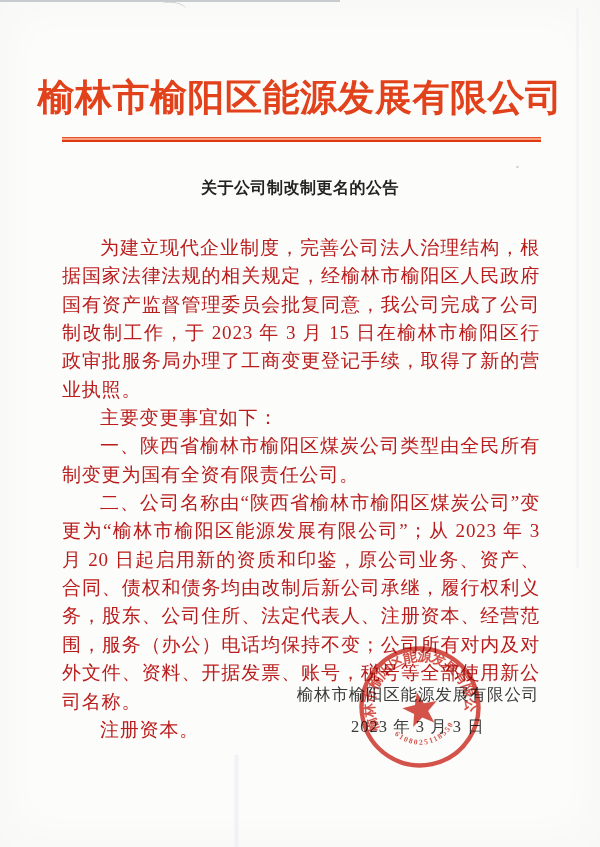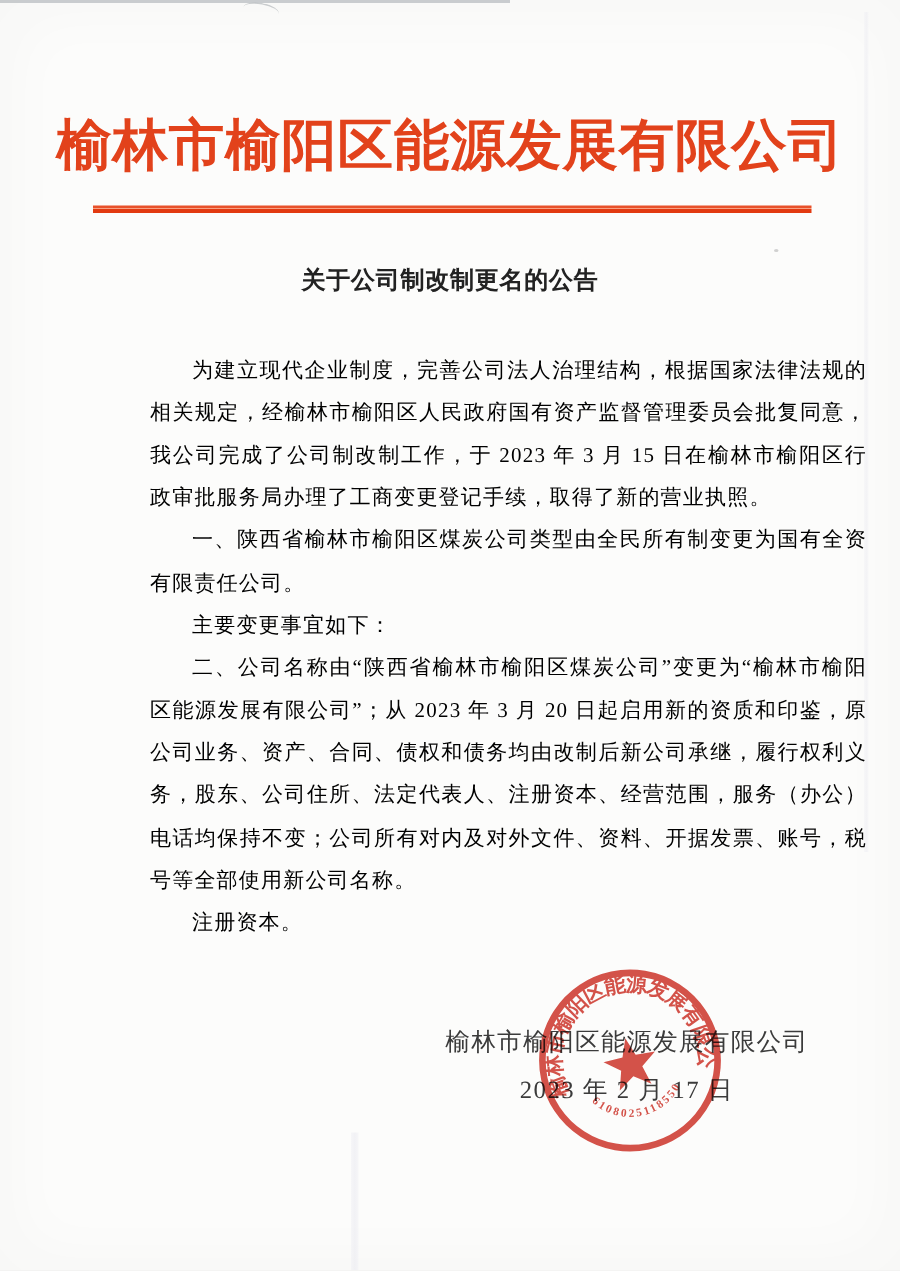--- a/index.html
+++ b/index.html
@@ -55,26 +55,25 @@
   }
   .doc-title{
     position:absolute;top:174px;left:0;width:600px;margin:0;
     text-align:center;
     font-size:16px;line-height:28px;font-weight:bold;
     color:#222222;
     letter-spacing:0.5px;
   }
   .body-text{
     position:absolute;top:234px;left:62px;width:478px;
-    font-size:14px;line-height:28.35px;
-    color:#000000;
+    font-size:19px;line-height:28.35px;
+    color:#b91c1c;
     text-align:justify;
     text-justify:inter-character;
     letter-spacing:0.8px;
-    margin-left:38px;
   }
   .body-text p{margin:0;text-indent:2em;}
   .signature{
     position:absolute;top:684px;right:61px;
     text-align:center;
     color:#3b3b3b;
     font-size:16.5px;line-height:21px;
     letter-spacing:0.8px;
   }
   .sig-date{margin-top:11px;letter-spacing:1px;}
@@ -103,29 +102,29 @@
   <div class="speck"></div>
 
   <h1 class="letterhead">榆林市榆阳区能源发展有限公司</h1>
 
   <div class="red-rule"></div>
 
   <h2 class="doc-title">关于公司制改制更名的公告</h2>
 
   <div class="body-text">
     <p>为建立现代企业制度，完善公司法人治理结构，根据国家法律法规的相关规定，经榆林市榆阳区人民政府国有资产监督管理委员会批复同意，我公司完成了公司制改制工作，于 2023 年 3 月 15 日在榆林市榆阳区行政审批服务局办理了工商变更登记手续，取得了新的营业执照。</p>
+    <p>主要变更事宜如下：</p>
     <p>一、陕西省榆林市榆阳区煤炭公司类型由全民所有制变更为国有全资有限责任公司。</p>
-    <p>主要变更事宜如下：</p>
     <p>二、公司名称由“陕西省榆林市榆阳区煤炭公司”变更为“榆林市榆阳区能源发展有限公司”；从 2023 年 3 月 20 日起启用新的资质和印鉴，原公司业务、资产、合同、债权和债务均由改制后新公司承继，履行权利义务，股东、公司住所、法定代表人、注册资本、经营范围，服务（办公）电话均保持不变；公司所有对内及对外文件、资料、开据发票、账号，税号等全部使用新公司名称。</p>
     <p>注册资本。</p>
   </div>
 
   <div class="signature">
     <div class="sig-company">榆林市榆阳区能源发展有限公司</div>
-    <div class="sig-date">2023 年 2 月 17 日</div>
+    <div class="sig-date">2023 年 3 月 3 日</div>
   </div>
 
   <svg class="seal" viewBox="0 0 160 160" xmlns="http://www.w3.org/2000/svg" aria-hidden="true">
     <defs>
       <path id="arcTop" d="M 24.5 96.9 A 58 58 0 1 1 135.5 96.9" fill="none"></path>
       <path id="arcBottom" d="M 41.5 107 A 47 47 0 0 0 118.5 107" fill="none"></path>
     </defs>
     <circle cx="80" cy="80" r="73" fill="none" stroke="#d0392f" stroke-width="5.5"></circle>
     <polygon fill="#d0392f" points="80,61 85.6,76.3 101.9,76.9 89,86.9 93.5,102.6 80,93.5 66.5,102.6 71,86.9 58.1,76.9 74.4,76.3"></polygon>
     <text font-size="17.5">

